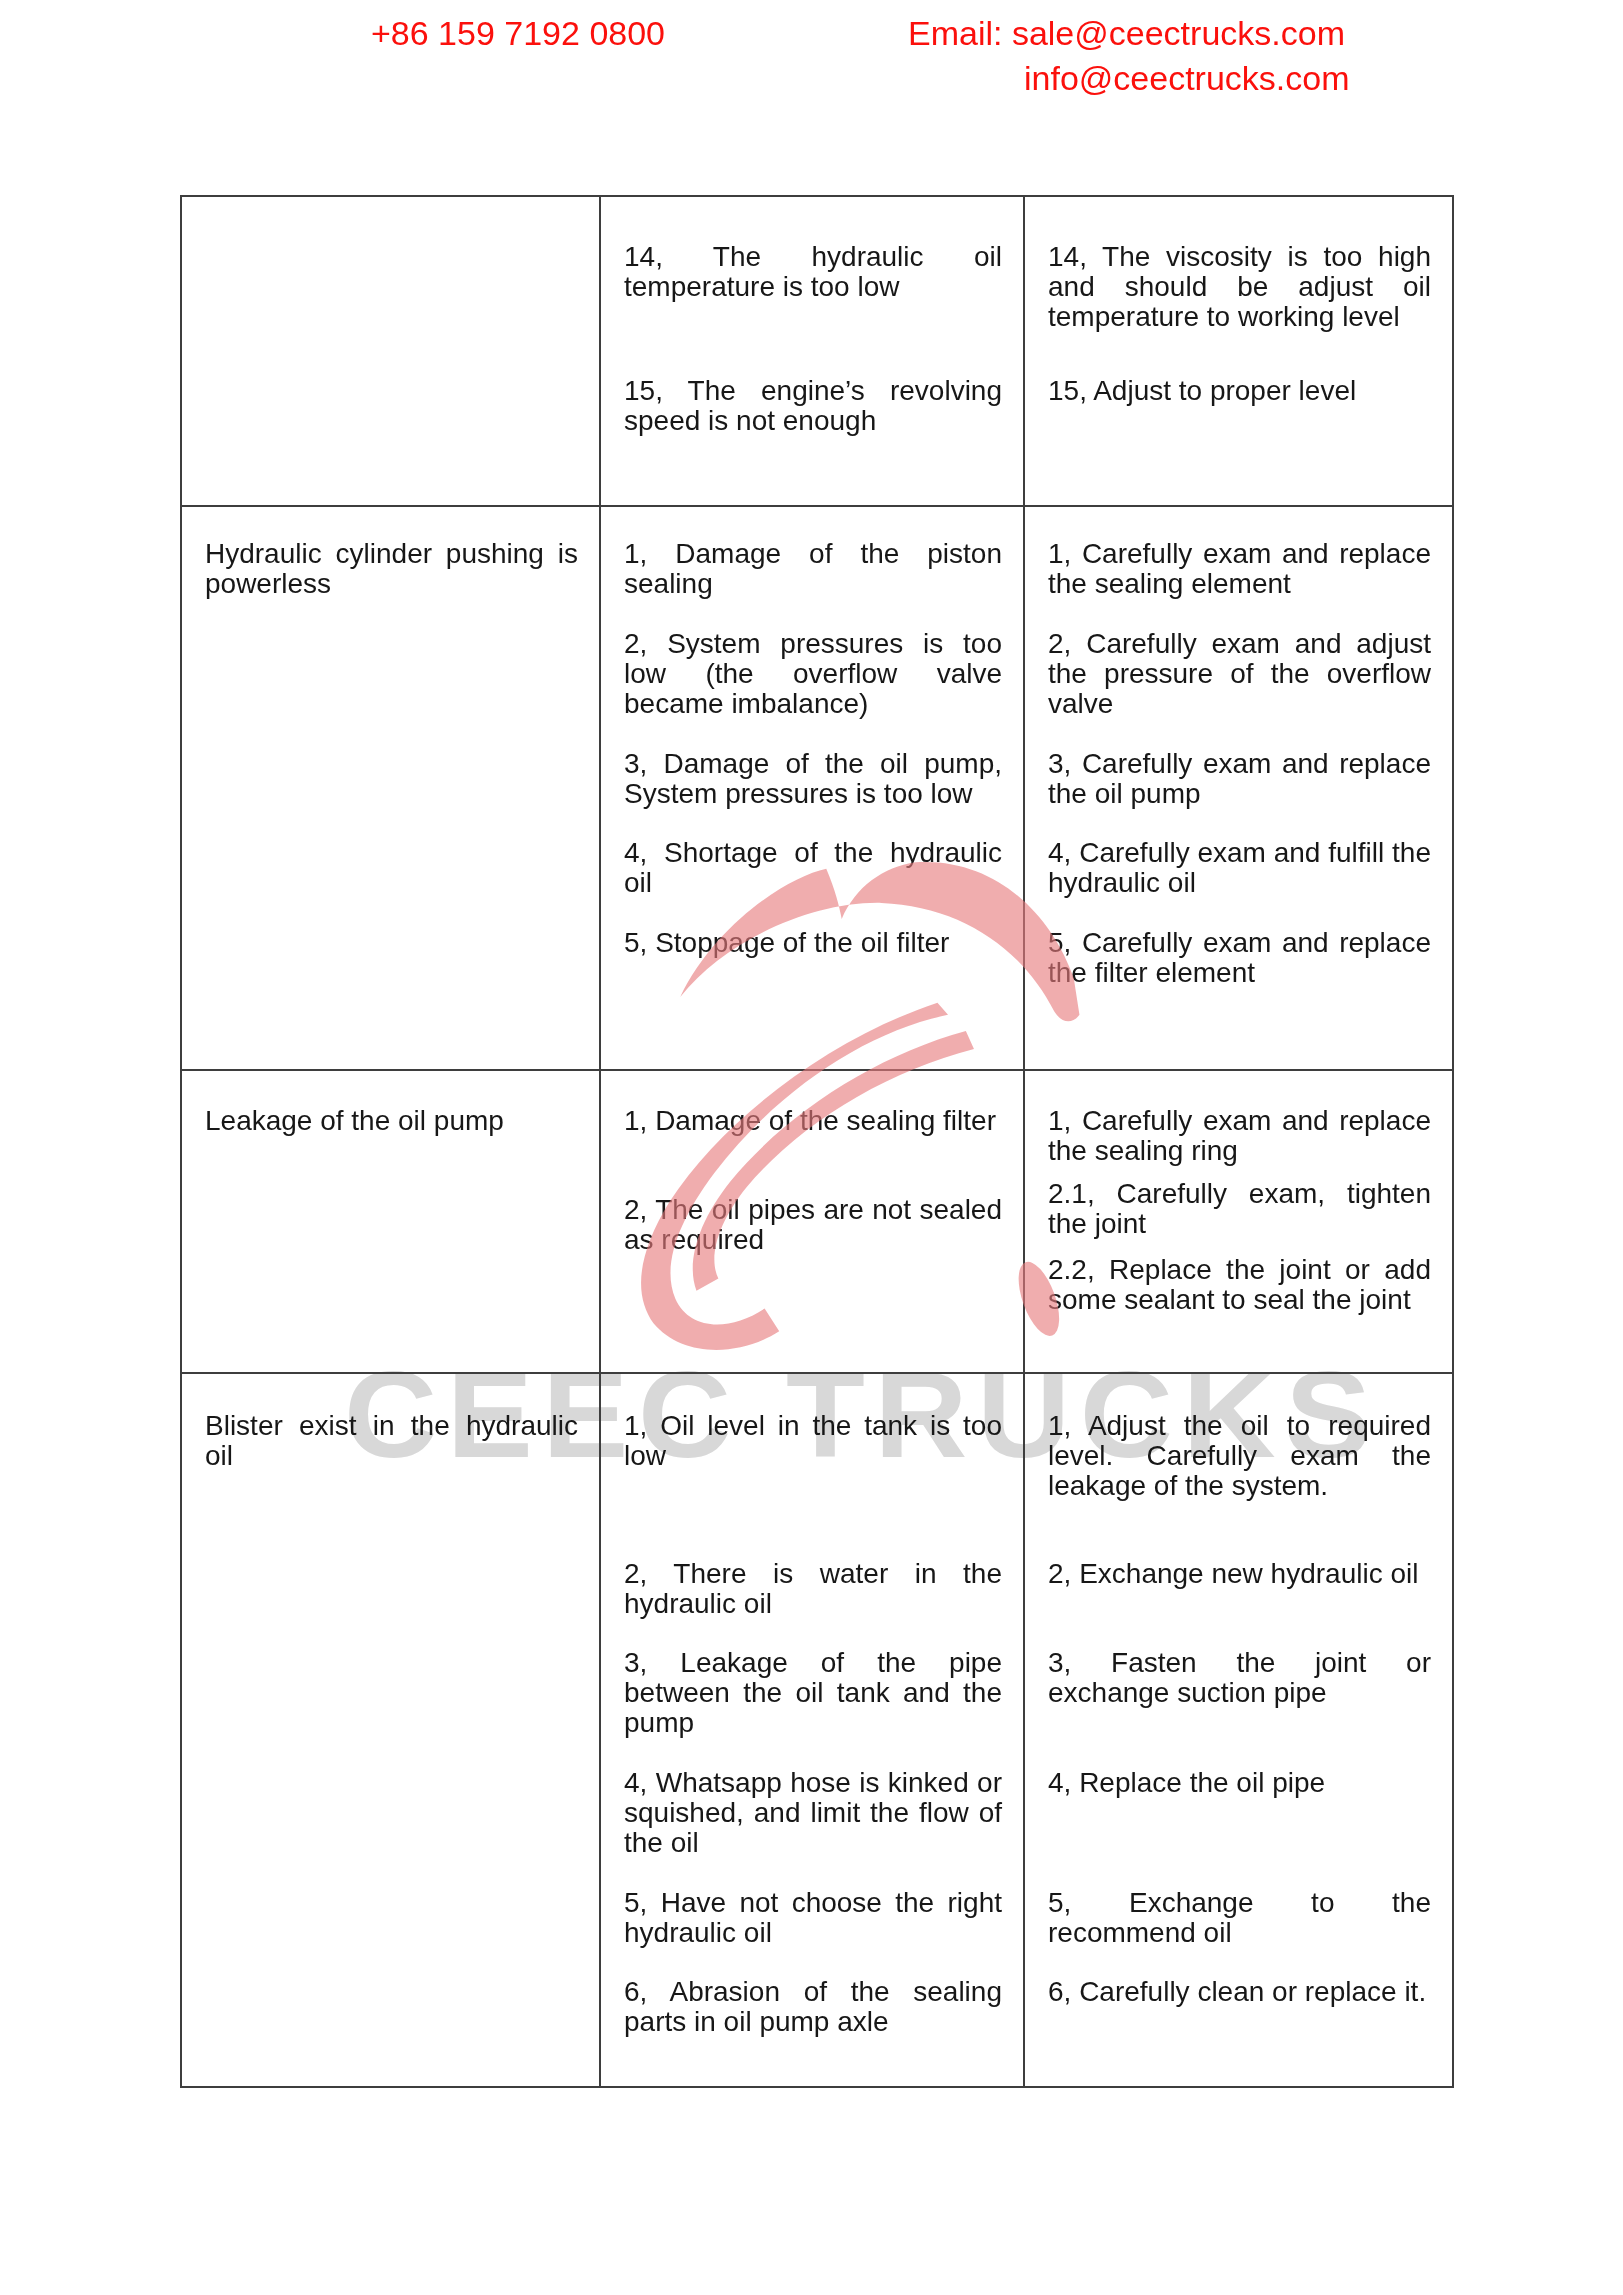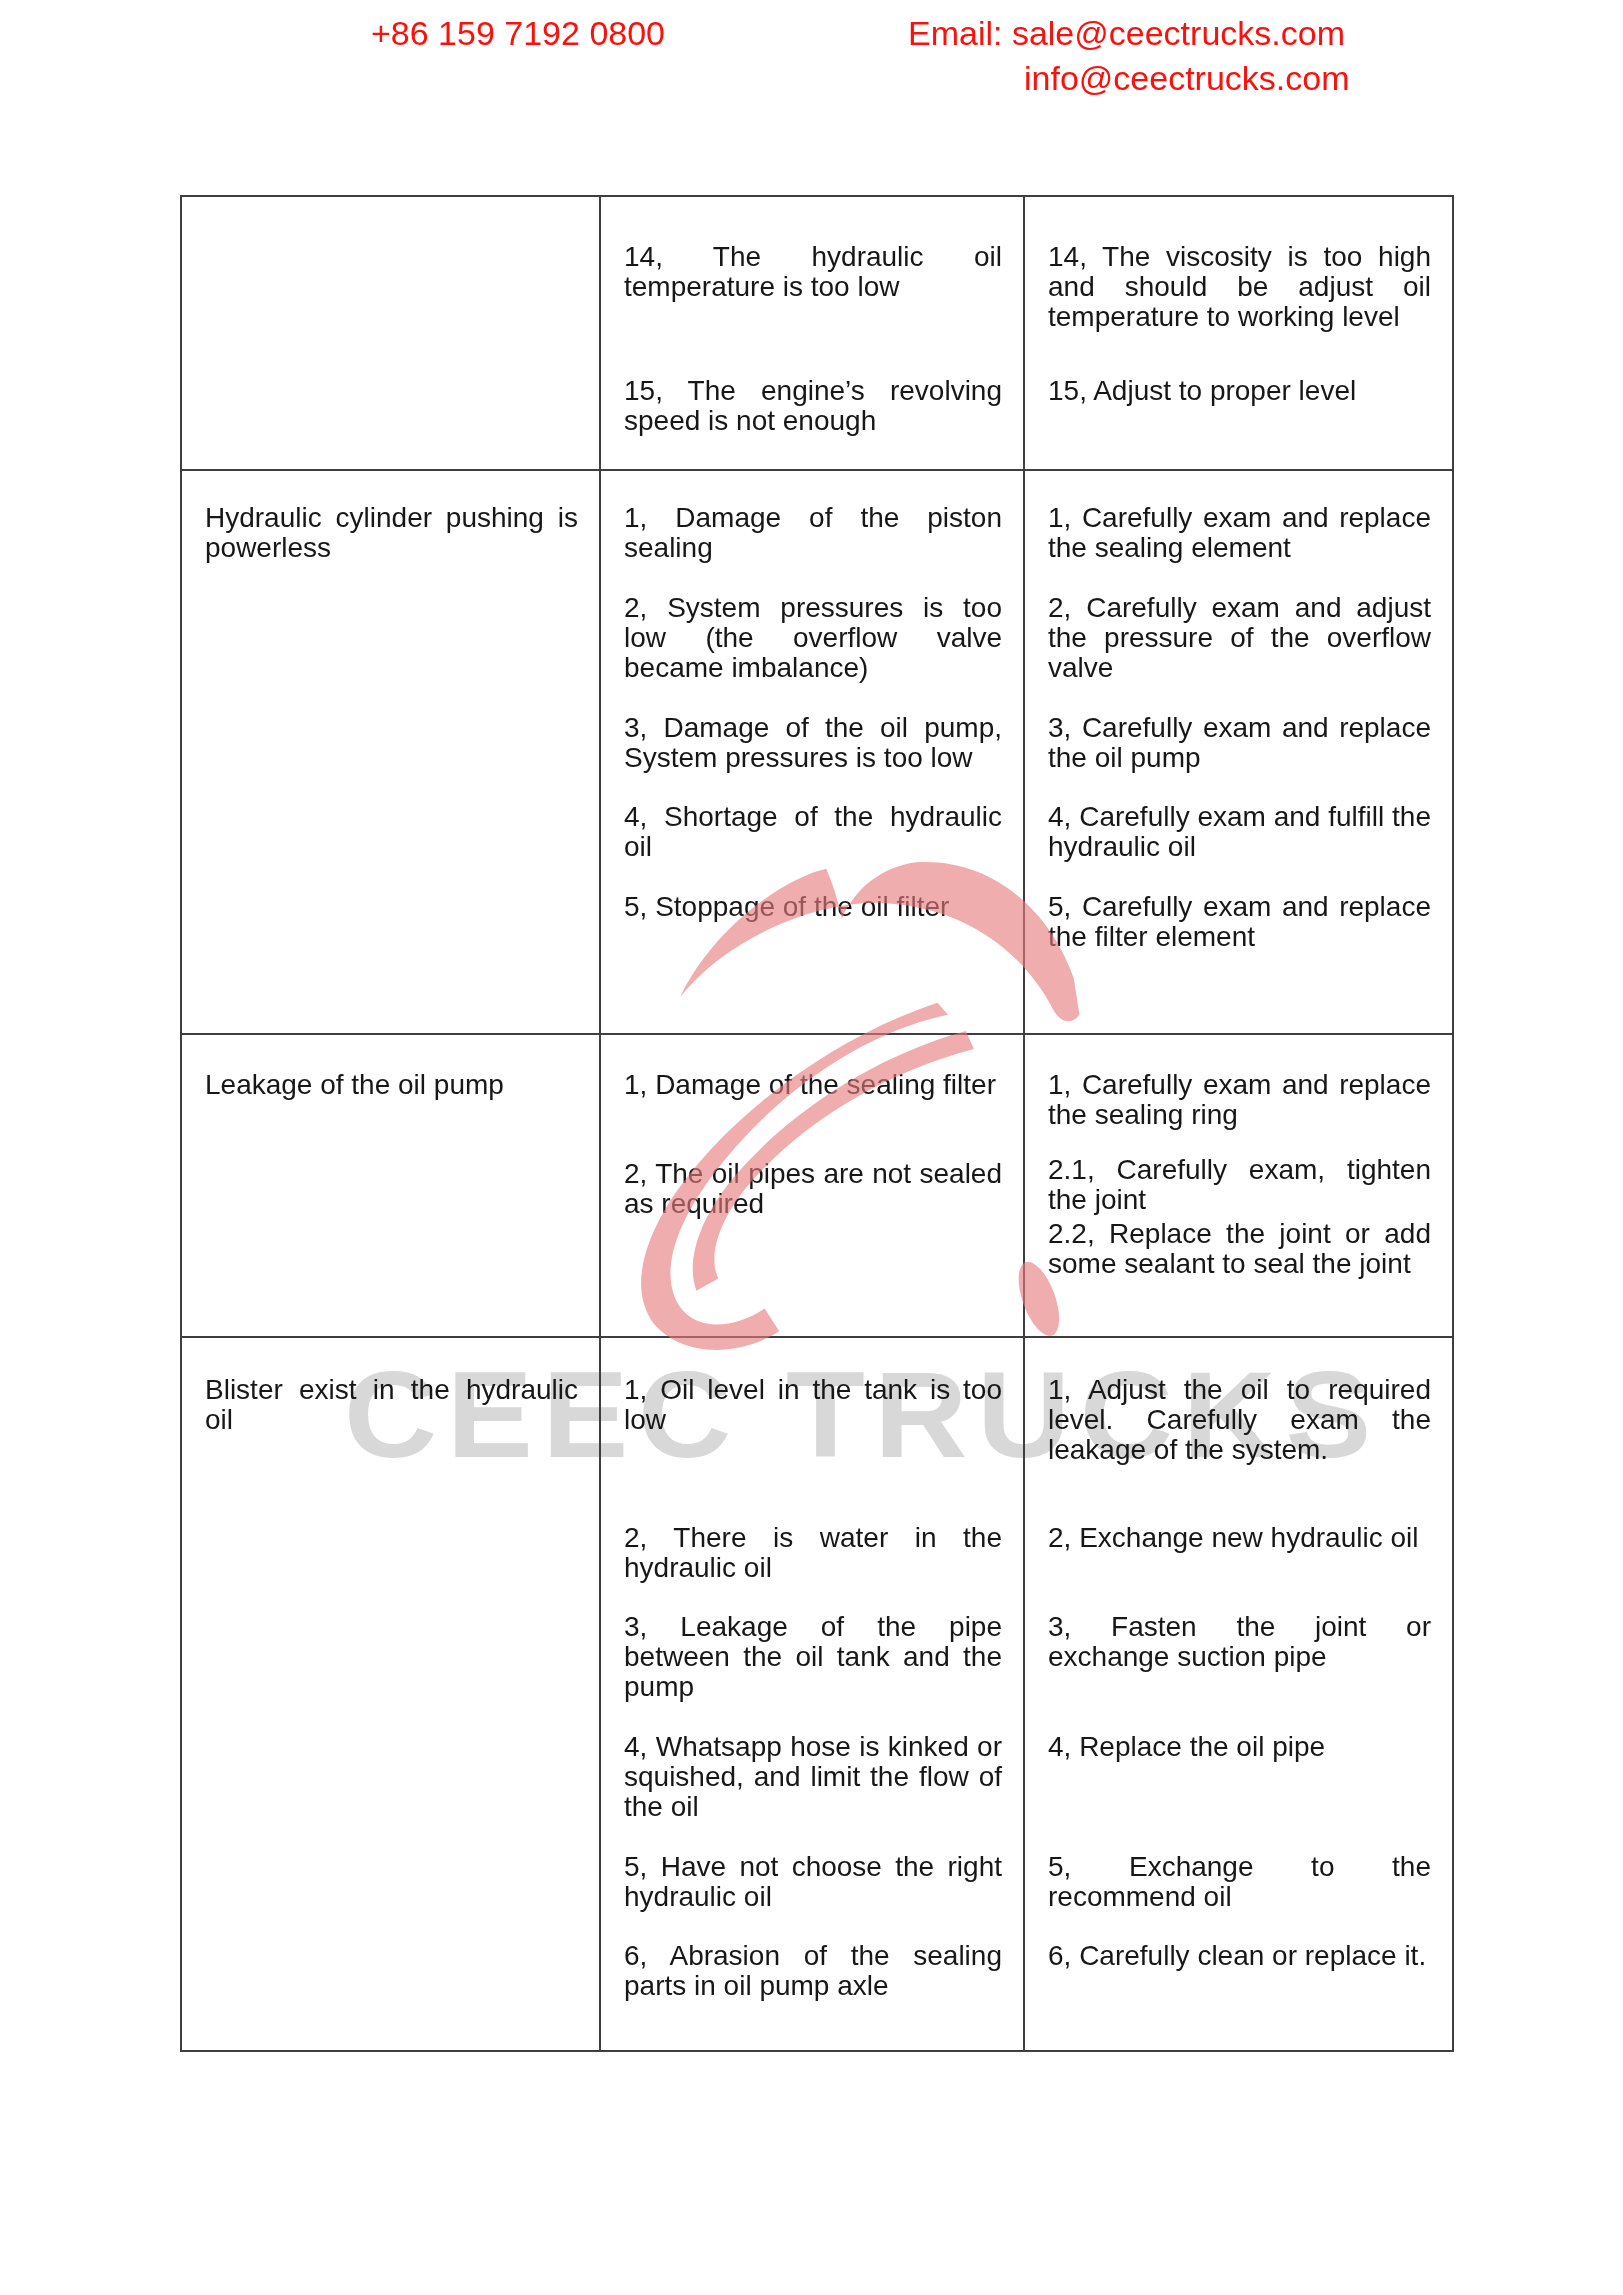--- a/index.html
+++ b/index.html
@@ -87,21 +87,21 @@
   </svg>
 
   <table id="tbl">
     <colgroup>
         <col style="width:419px">
         <col style="width:424px">
         <col style="width:429px">
       </colgroup>
 
     <tbody>
-        <tr style="height:274px;">
+        <tr style="height:310px;">
       <td></td>
       <td>
         <p class="item" style="top:45px">14, The hydraulic oil temperature is too low</p>
         <p class="item" style="top:179px">15, The engine’s revolving speed is not enough</p>
       </td>
       <td>
         <p class="item" style="top:45px">14, The viscosity is too high and should be adjust oil temperature to working level</p>
         <p class="item" style="top:179px">15, Adjust to proper level</p>
       </td>
     </tr>
@@ -129,21 +129,21 @@
     <tr style="height:303px;">
       <td>
         <p class="item" style="top:35px">Leakage of the oil pump</p>
       </td>
       <td>
         <p class="item" style="top:35px">1, Damage of the sealing filter</p>
         <p class="item" style="top:124px">2, The oil pipes are not sealed as required</p>
       </td>
       <td>
         <p class="item" style="top:35px">1, Carefully exam and replace the sealing ring</p>
-        <p class="item" style="top:120px">2.1, Carefully exam, tighten the joint</p>
+        <p class="item" style="top:108px">2.1, Carefully exam, tighten the joint</p>
         <p class="item" style="top:184px">2.2, Replace the joint or add some sealant to seal the joint</p>
       </td>
     </tr>
 
     <tr style="height:714px;">
       <td>
         <p class="item" style="top:37px">Blister exist in the hydraulic oil</p>
       </td>
       <td>
         <p class="item" style="top:37px">1, Oil level in the tank is too low</p>

